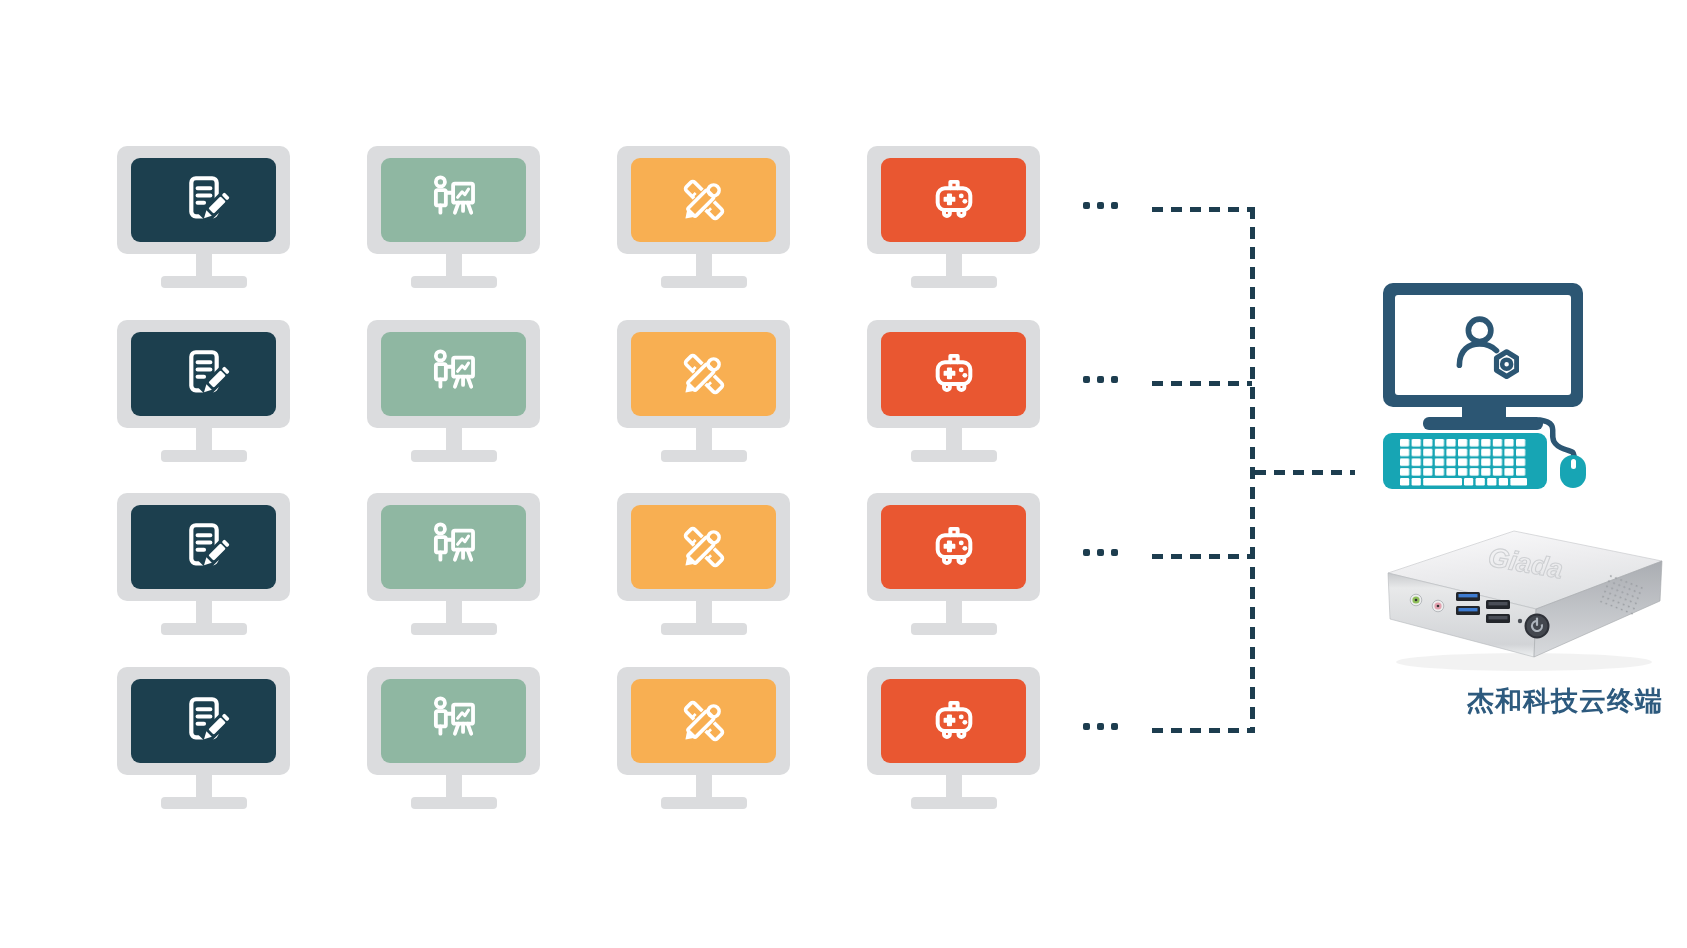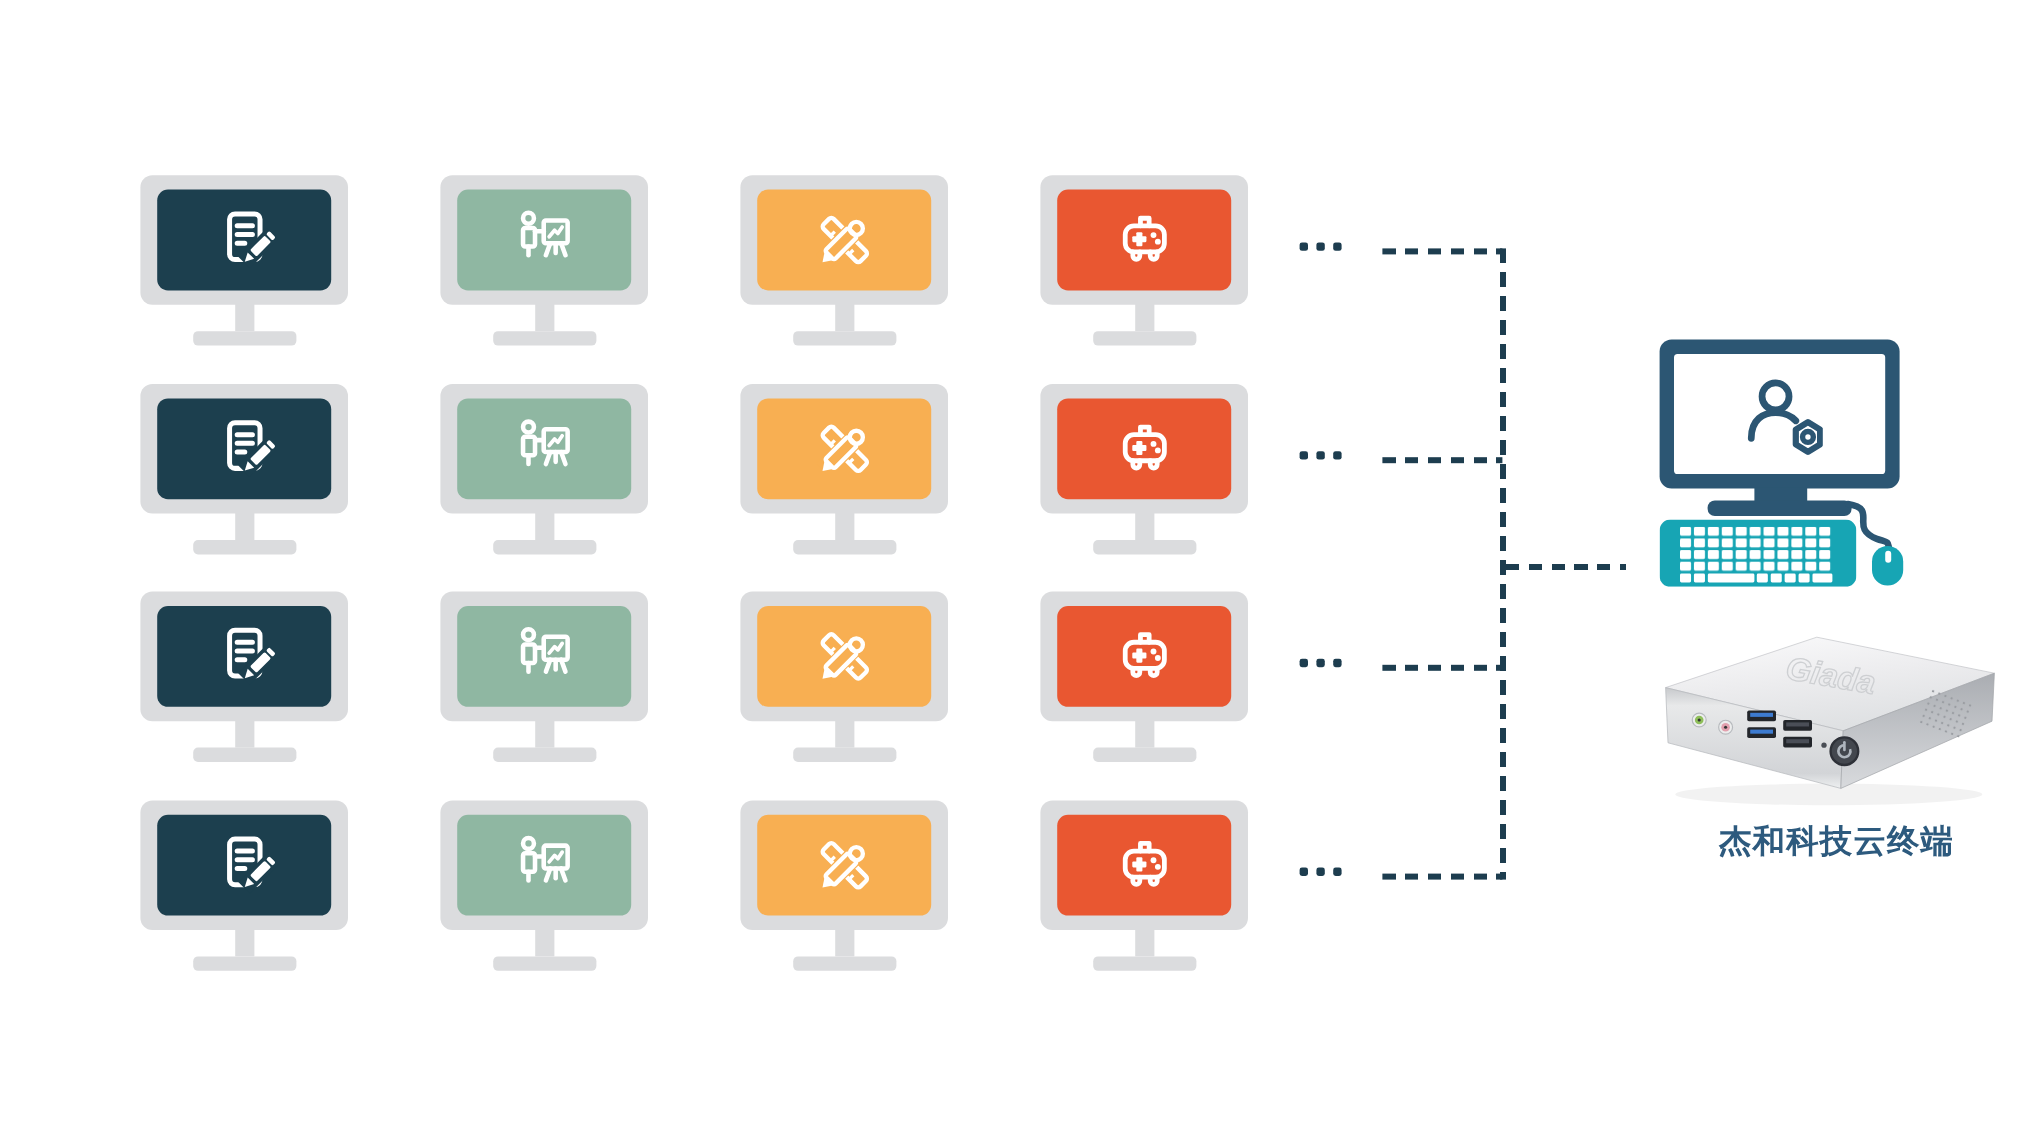--- a/index.html
+++ b/index.html
@@ -40,21 +40,21 @@
     display:flex;align-items:center;justify-content:center;}
   .tic{width:72px;height:72px;display:block}
   .tneck{position:absolute;left:1462px;top:406px;width:44px;height:13px;background:var(--terminal_navy);}
   .tbase{position:absolute;left:1423px;top:417px;width:120px;height:13px;background:var(--terminal_navy);border-radius:6px;}
   .kbd{position:absolute;left:1383px;top:433px;width:164px;height:56px;}
   .mouse{position:absolute;left:1560px;top:455px;width:26px;height:33px;border-radius:13px;background:var(--teal);}
   .mouse .slit{position:absolute;left:10.5px;top:4px;width:5px;height:10px;border-radius:2.5px;background:#fff;}
   .cable{position:absolute;left:1526px;top:406px;width:64px;height:56px;}
   
   .device{position:absolute;left:1372px;top:516px;width:300px;height:164px;}
-  .devlabel{position:absolute;left:1398px;top:683px;width:265px;text-align:center;
+  .devlabel{position:absolute;left:1398px;top:683px;width:265px;text-align:right;
     font-size:27px;font-weight:700;letter-spacing:1px;color:var(--label_navy);}
   .defs-hidden{position:absolute;width:0;height:0;overflow:hidden;}
 </style>
 </head>
 <body>
 
 <svg class="defs-hidden" aria-hidden="true">
   <defs>
     <g id="ic-doc">
       <g fill="none" stroke="#fff" stroke-width="4.6" stroke-linecap="round" stroke-linejoin="round">

